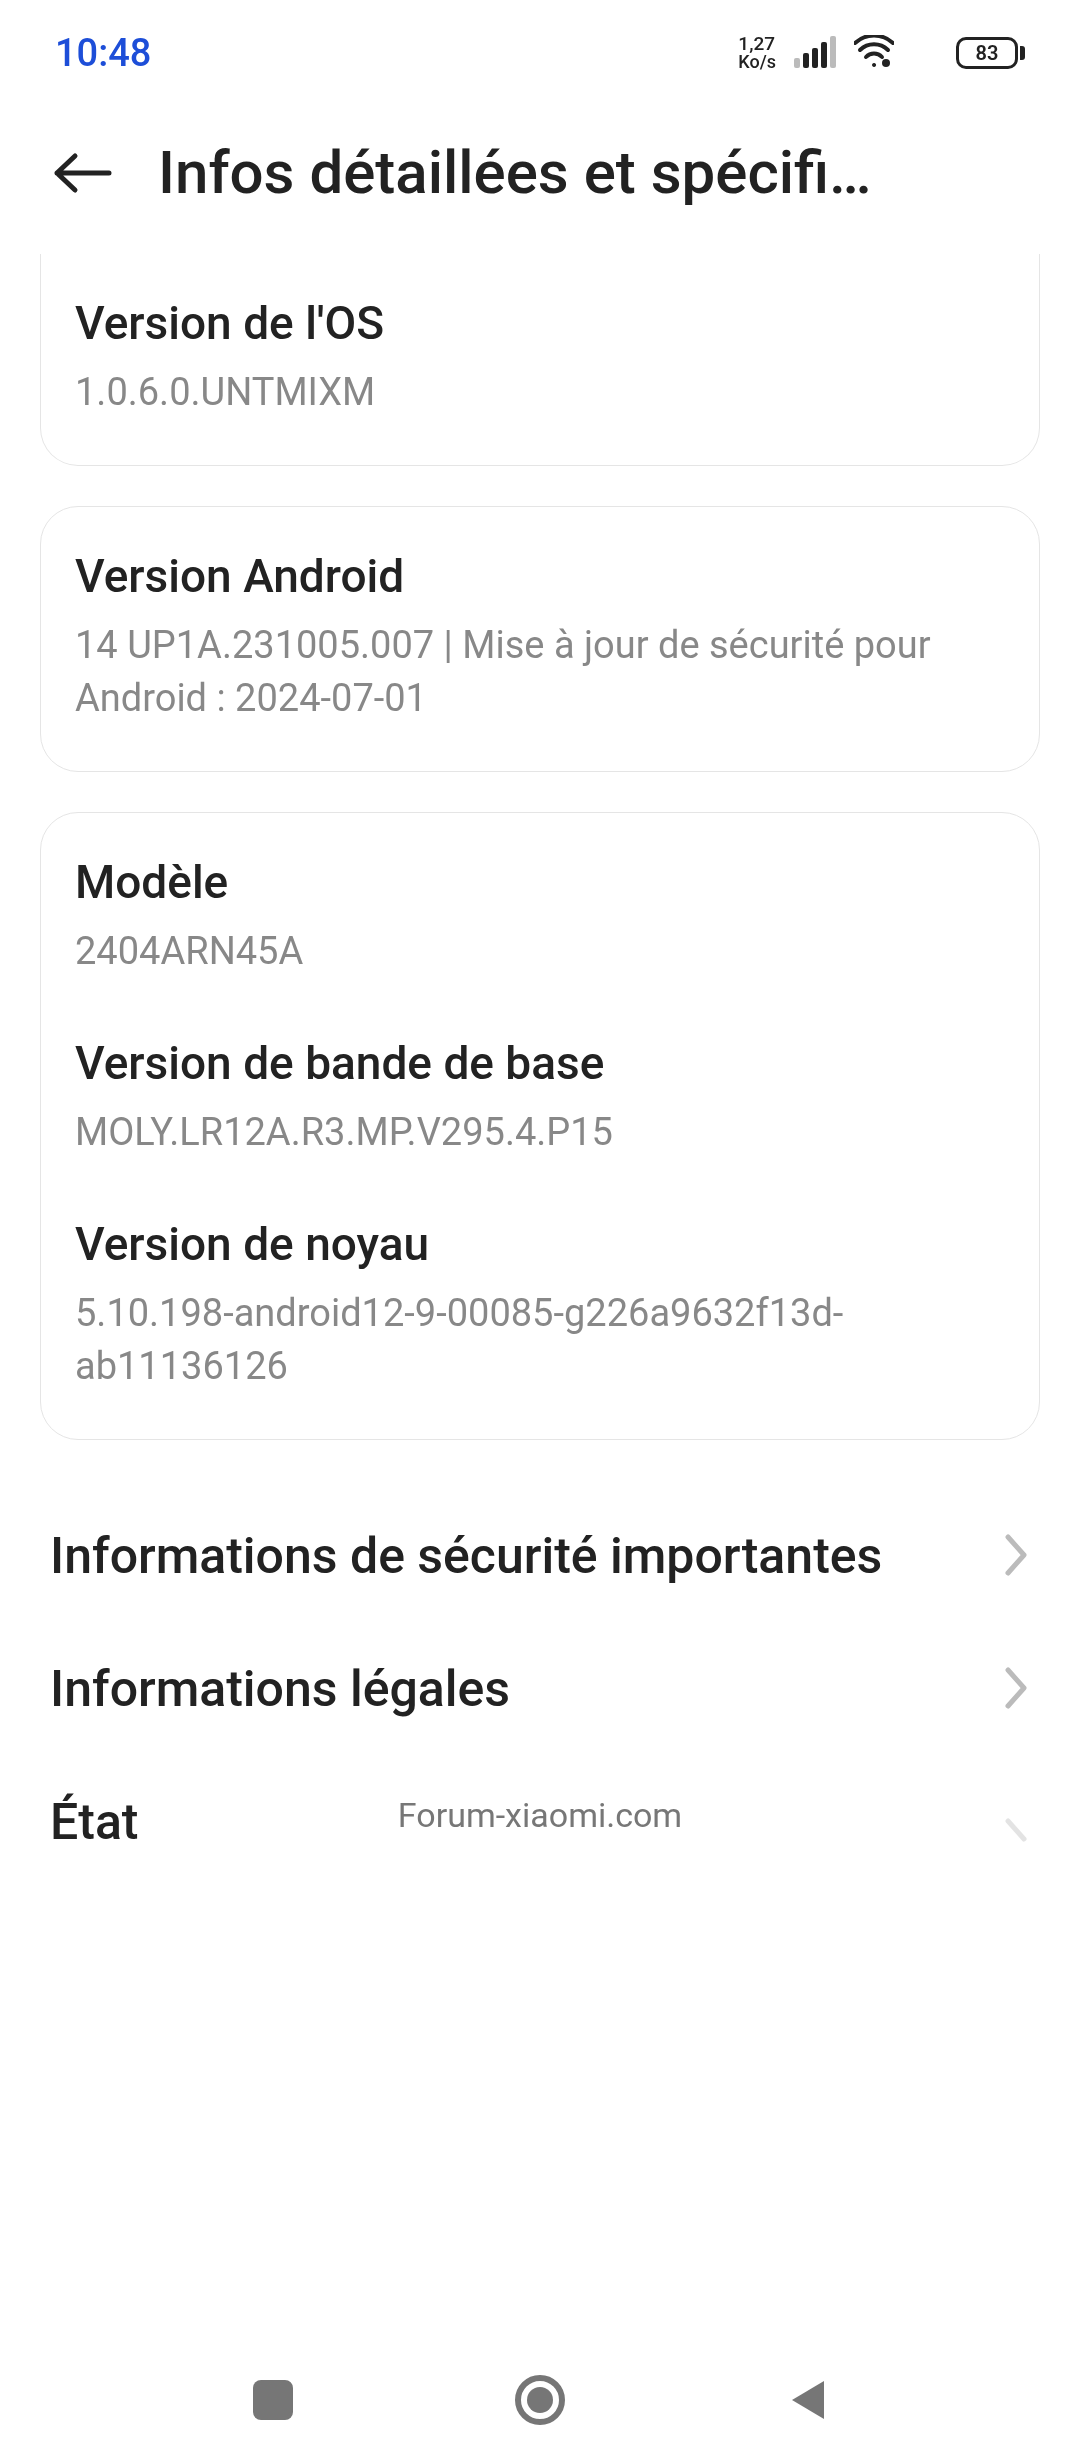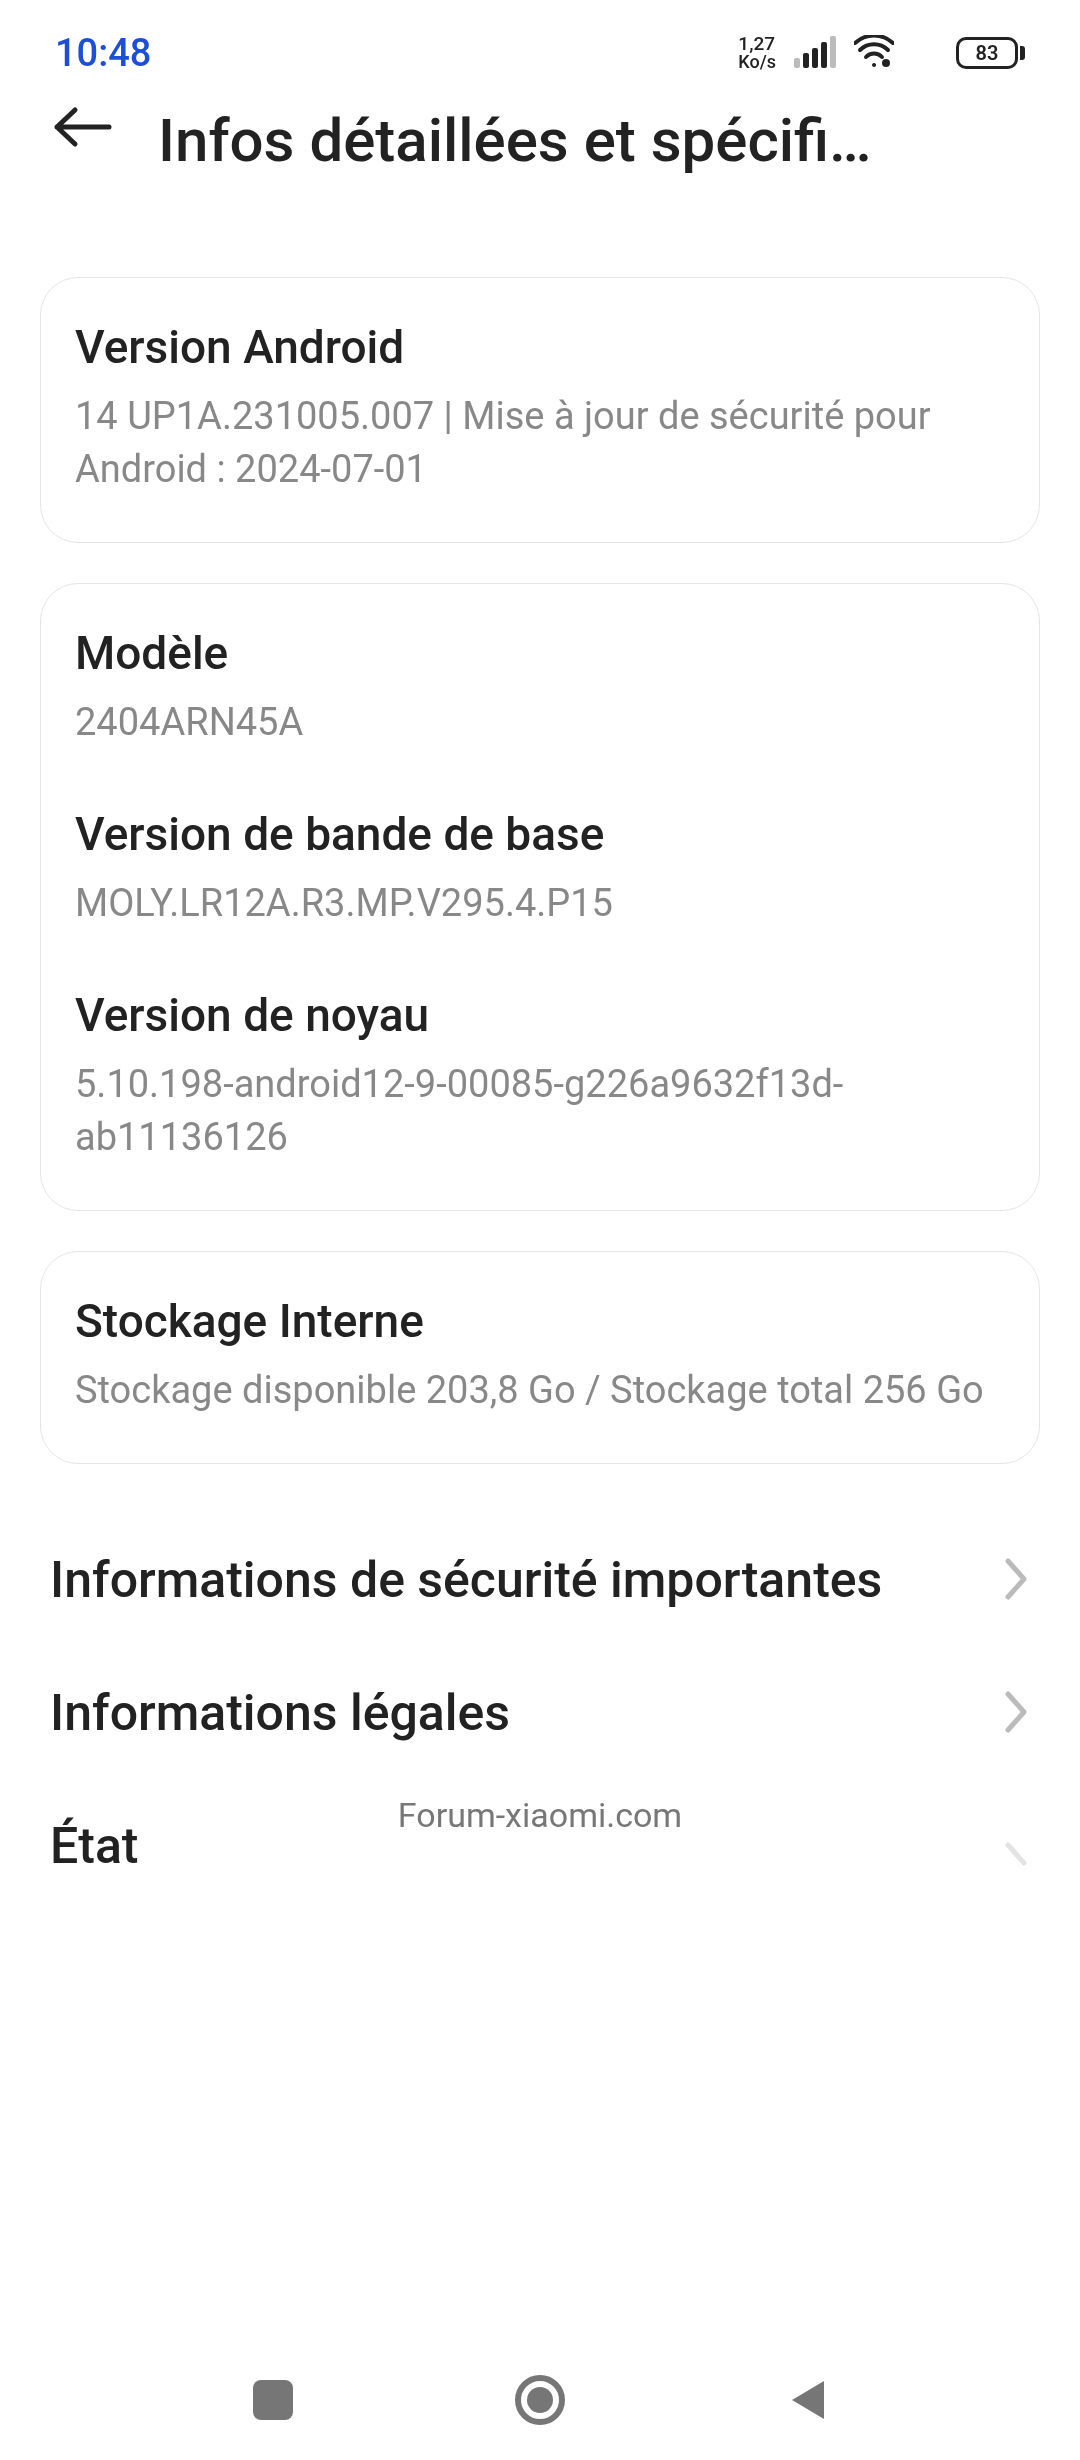--- a/index.html
+++ b/index.html
@@ -13,21 +13,21 @@
     .speed-top { font-size: 19px; font-weight: 500; }
     .speed-bot { font-size: 18px; font-weight: 500; }
     .signal { display: flex; align-items: flex-end; gap: 3px; height: 30px; }
     .signal .bar { width: 6px; background: #222; border-radius: 2px; }
     .signal .bar.faded { background: #bbb; }
     .battery { display: flex; align-items: center; margin-left: 44px; }
     .battery-box { width: 62px; height: 32px; border: 3px solid #222; border-radius: 10px; display: flex; align-items: center; justify-content: center; font-size: 20px; font-weight: 600; color: #222; position: relative; }
     .battery-tip { width: 5px; height: 14px; background: #222; border-radius: 0 3px 3px 0; margin-left: 2px; }
 
     
-    .header { height: 135px; display: flex; align-items: flex-start; padding: 0 50px; gap: 44px; }
+    .header { height: 135px; display: flex; align-items: center; padding: 0 50px; gap: 44px; }
     .back-icon { width: 64px; height: 44px; display: flex; align-items: center; justify-content: center; }
     .page-title { font-size: 60px; font-weight: 500; color: #222; white-space: nowrap; overflow: hidden; text-overflow: ellipsis; flex: 1; }
 
     
     .content { padding: 0 40px; }
     .card { border: 1px solid #e5e5e5; border-radius: 38px; background: #fff; margin-bottom: 40px; margin-top: 37px; }
     .card.first { border-top: none; border-top-left-radius: 0; border-top-right-radius: 0; margin-top: 14px; }
     .card-item { padding: 40px 34px 46px; }
     .card-item + .card-item { padding-top: 10px; }
     .card-label { font-size: 46px; font-weight: 500; color: #222; line-height: 1.3; }
@@ -88,20 +88,26 @@
   <div class="back-icon">
     <svg width="62" height="42" viewBox="0 0 62 42">
       <path d="M58 21 H6 M6 21 L24 4 M6 21 L24 38" stroke="#222" stroke-width="5" fill="none" stroke-linecap="round" stroke-linejoin="round"></path>
     </svg>
   </div>
   <div class="page-title">Infos détaillées et spécifi…</div>
 </div>
 
 <div class="content">
 
+  <div class="card first">
+    <div class="card-item">
+      <div class="card-label">Version de l'OS</div>
+      <div class="card-value">1.0.6.0.UNTMIXM</div>
+    </div>
+  </div>
 
   <div class="card">
     <div class="card-item">
       <div class="card-label">Version Android</div>
       <div class="card-value">14 UP1A.231005.007 | Mise à jour de sécurité pour Android : 2024-07-01</div>
     </div>
   </div>
 
   <div class="card">
     <div class="card-item">
@@ -111,26 +117,20 @@
     <div class="card-item">
       <div class="card-label">Version de bande de base</div>
       <div class="card-value">MOLY.LR12A.R3.MP.V295.4.P15</div>
     </div>
     <div class="card-item">
       <div class="card-label">Version de noyau</div>
       <div class="card-value">5.10.198-android12-9-00085-g226a9632f13d-ab11136126</div>
     </div>
   </div>
 
-  <div class="card">
-    <div class="card-item">
-      <div class="card-label">Stockage Interne</div>
-      <div class="card-value">Stockage disponible  203,8 Go / Stockage total 256 Go</div>
-    </div>
-  </div>
 
   <div class="links">
     <div class="link-row">
       <div class="link-label">Informations de sécurité importantes</div>
       <div class="chevron">
         <svg width="26" height="44" viewBox="0 0 26 44">
             <path d="M4 4 L20 22 L4 40" stroke="#bbb" stroke-width="5" fill="none" stroke-linecap="round" stroke-linejoin="round"></path>
           </svg>
       </div>
     </div>

